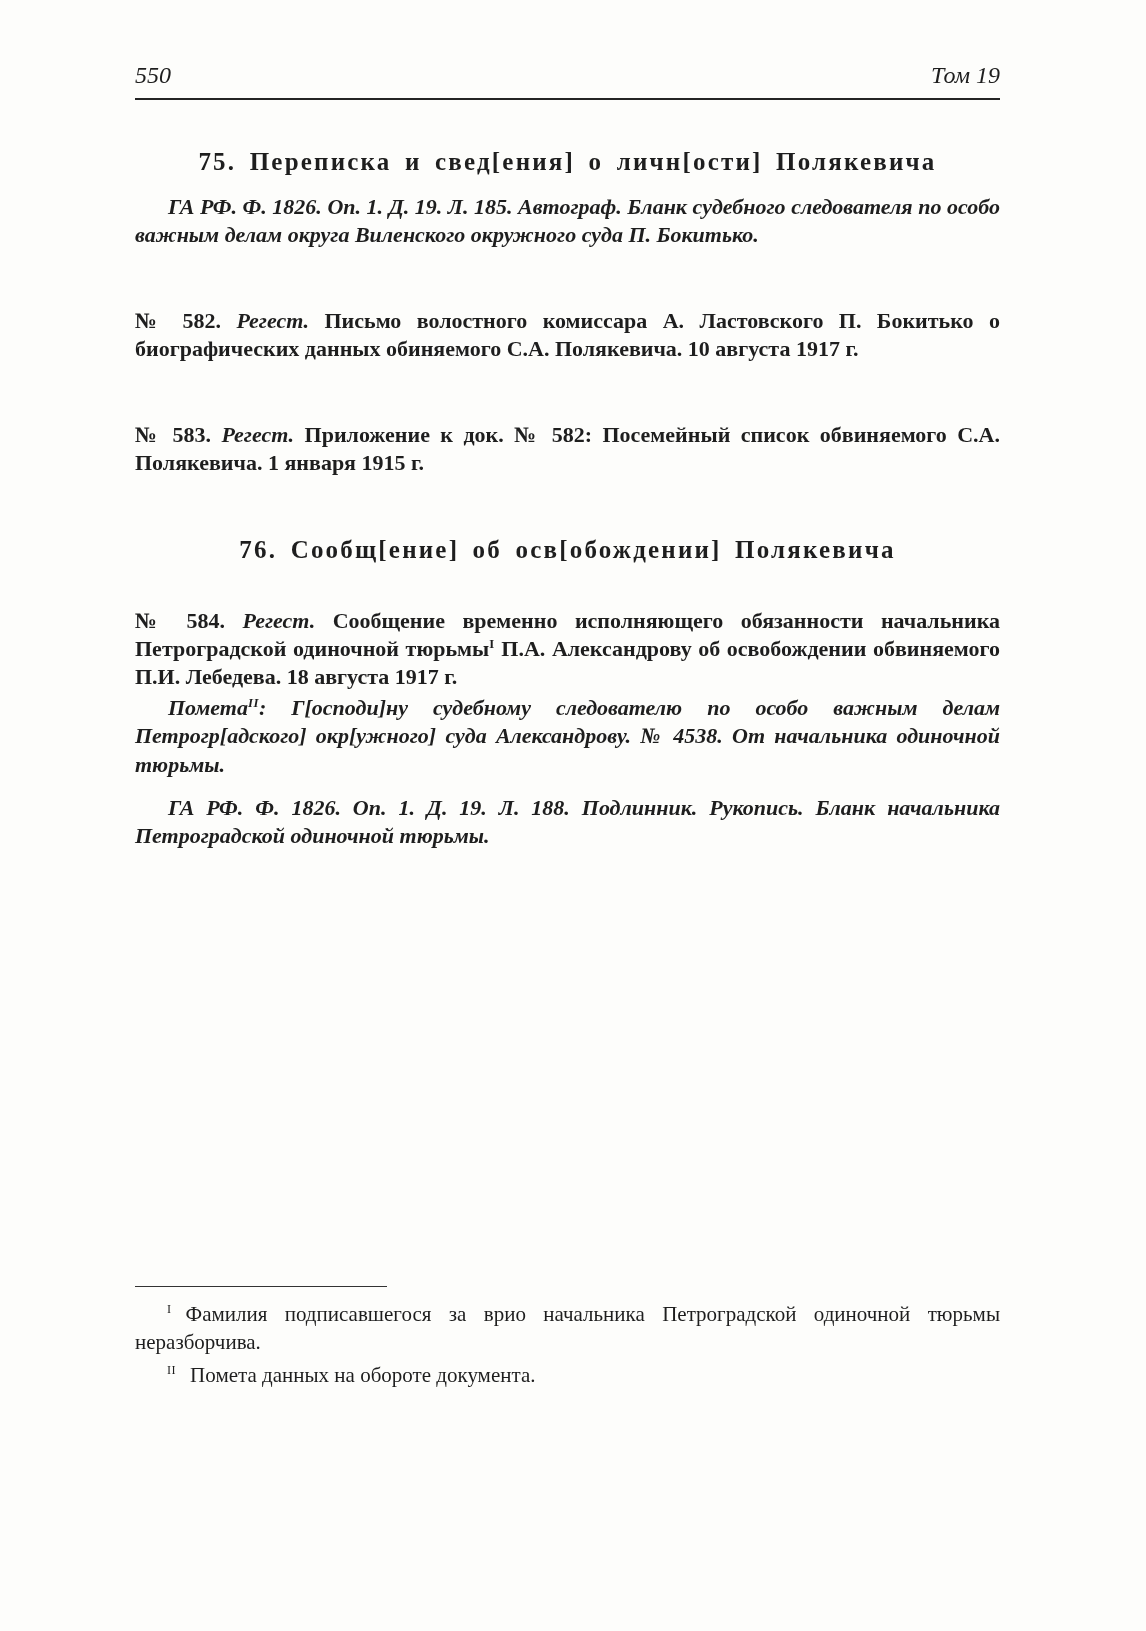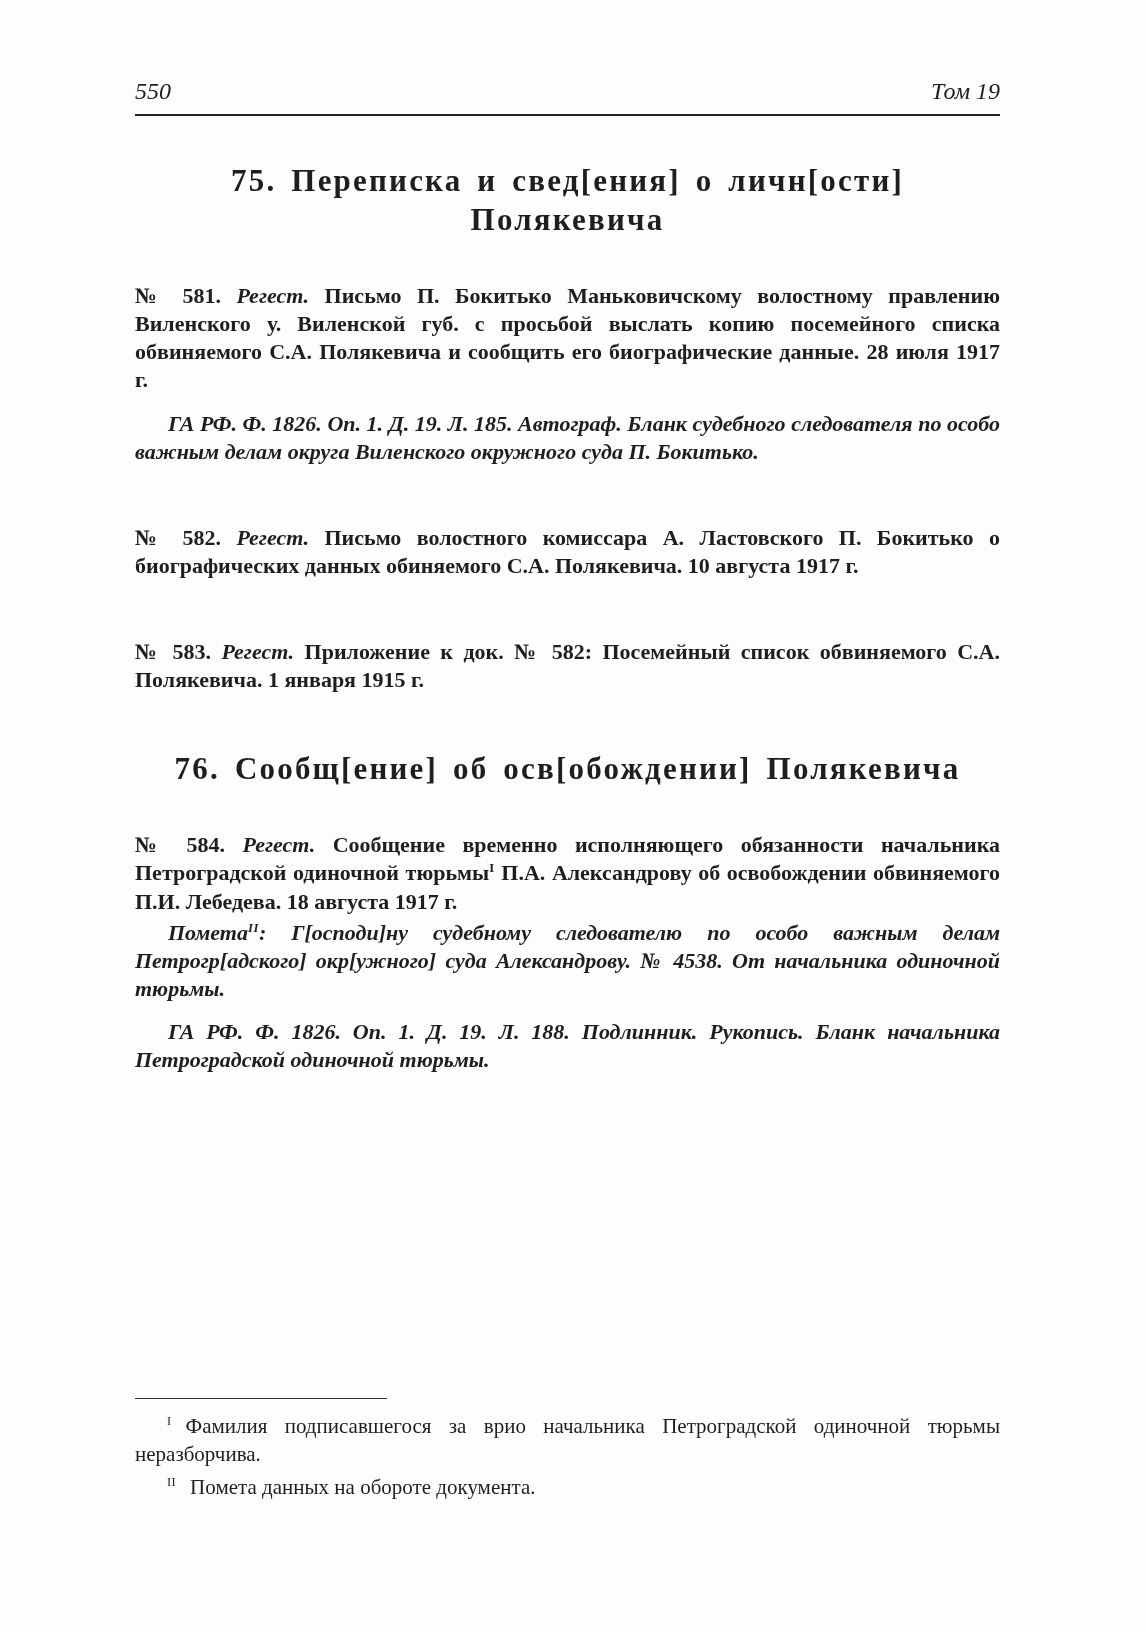--- a/index.html
+++ b/index.html
@@ -1,21 +1,21 @@
 <!DOCTYPE html>
 <html lang="ru"><head>
 <meta charset="utf-8">
 <style>
   html, body { margin: 0; padding: 0; background: #ffffff; }
   .page {
     position: relative;
     width: 1146px;
     height: 1631px;
     box-sizing: border-box;
-    padding: 78px 146px 0 135px;
+    padding: 62px 146px 0 135px;
     background: #fdfdfb;
     font-family: "Liberation Serif", "DejaVu Serif", serif;
     color: #1e1e1e;
     overflow: hidden;
   }
   .running-head {
     display: flex;
     justify-content: space-between;
     align-items: baseline;
     font-style: italic;
@@ -23,21 +23,21 @@
     line-height: 1.1;
   }
   .head-rule {
     border: none;
     border-top: 2px solid #242424;
     margin: 10px 0 0 0;
   }
   h2.section-title {
     margin: 46px 0 0 0;
     text-align: center;
-    font-size: 31px;
+    font-size: 25px;
     font-weight: bold;
     letter-spacing: 2.2px;
     word-spacing: 5px;
     line-height: 1.25;
   }
   h2.section-title-2 { margin-top: 56px; }
   p {
     margin: 0;
     font-size: 22px;
     line-height: 1.28;
@@ -64,21 +64,21 @@
   sup.fn-ref {
     font-size: 0.58em;
     vertical-align: super;
     line-height: 0;
     letter-spacing: 0.5px;
   }
   .footnotes {
     position: absolute;
     left: 135px;
     right: 146px;
-    top: 1398px;
+    top: 1286px;
   }
   .footnote-rule {
     border: none;
     border-top: 1.5px solid #333333;
     width: 252px;
     margin: 0 0 14px 0;
   }
   p.footnote {
     font-size: 21px;
     line-height: 1.32;
@@ -95,21 +95,20 @@
 
   <header class="running-head">
     <span>550</span>
     <span>Том 19</span>
   </header>
   <hr class="head-rule">
 
   <section>
     <h2 class="section-title">75. Переписка и свед[ения] о личн[ости] Полякевича</h2>
 
-    <p class="entry"><b class="num">№ 581. </b><b class="genre">Регест. </b><b class="desc">Письмо П. Бокитько Маньковичскому волостному правлению Виленского у. Виленской губ. с просьбой выслать копию посемейного списка обвиняемого С.А. Полякевича и сообщить его биографические данные. 28 июля 1917 г.</b></p>
     <p class="citation">ГА РФ. Ф. 1826. Оп. 1. Д. 19. Л. 185. Автограф. Бланк судебного следователя по особо важным делам округа Виленского окружного суда П. Бокитько.</p>
 
     <p class="entry entry-gap-lg"><b class="num">№ 582. </b><b class="genre">Регест. </b><b class="desc">Письмо волостного комиссара А. Ластовского П. Бокитько о биографических данных обиняемого С.А. Полякевича. 10 августа 1917 г.</b></p>
 
     <p class="entry entry-gap-lg"><b class="num">№ 583. </b><b class="genre">Регест. </b><b class="desc">Приложение к док. № 582: Посемейный список обвиняемого С.А. Полякевича. 1 января 1915 г.</b></p>
   </section>
 
   <section>
     <h2 class="section-title section-title-2">76. Сообщ[ение] об осв[обождении] Полякевича</h2>
 

